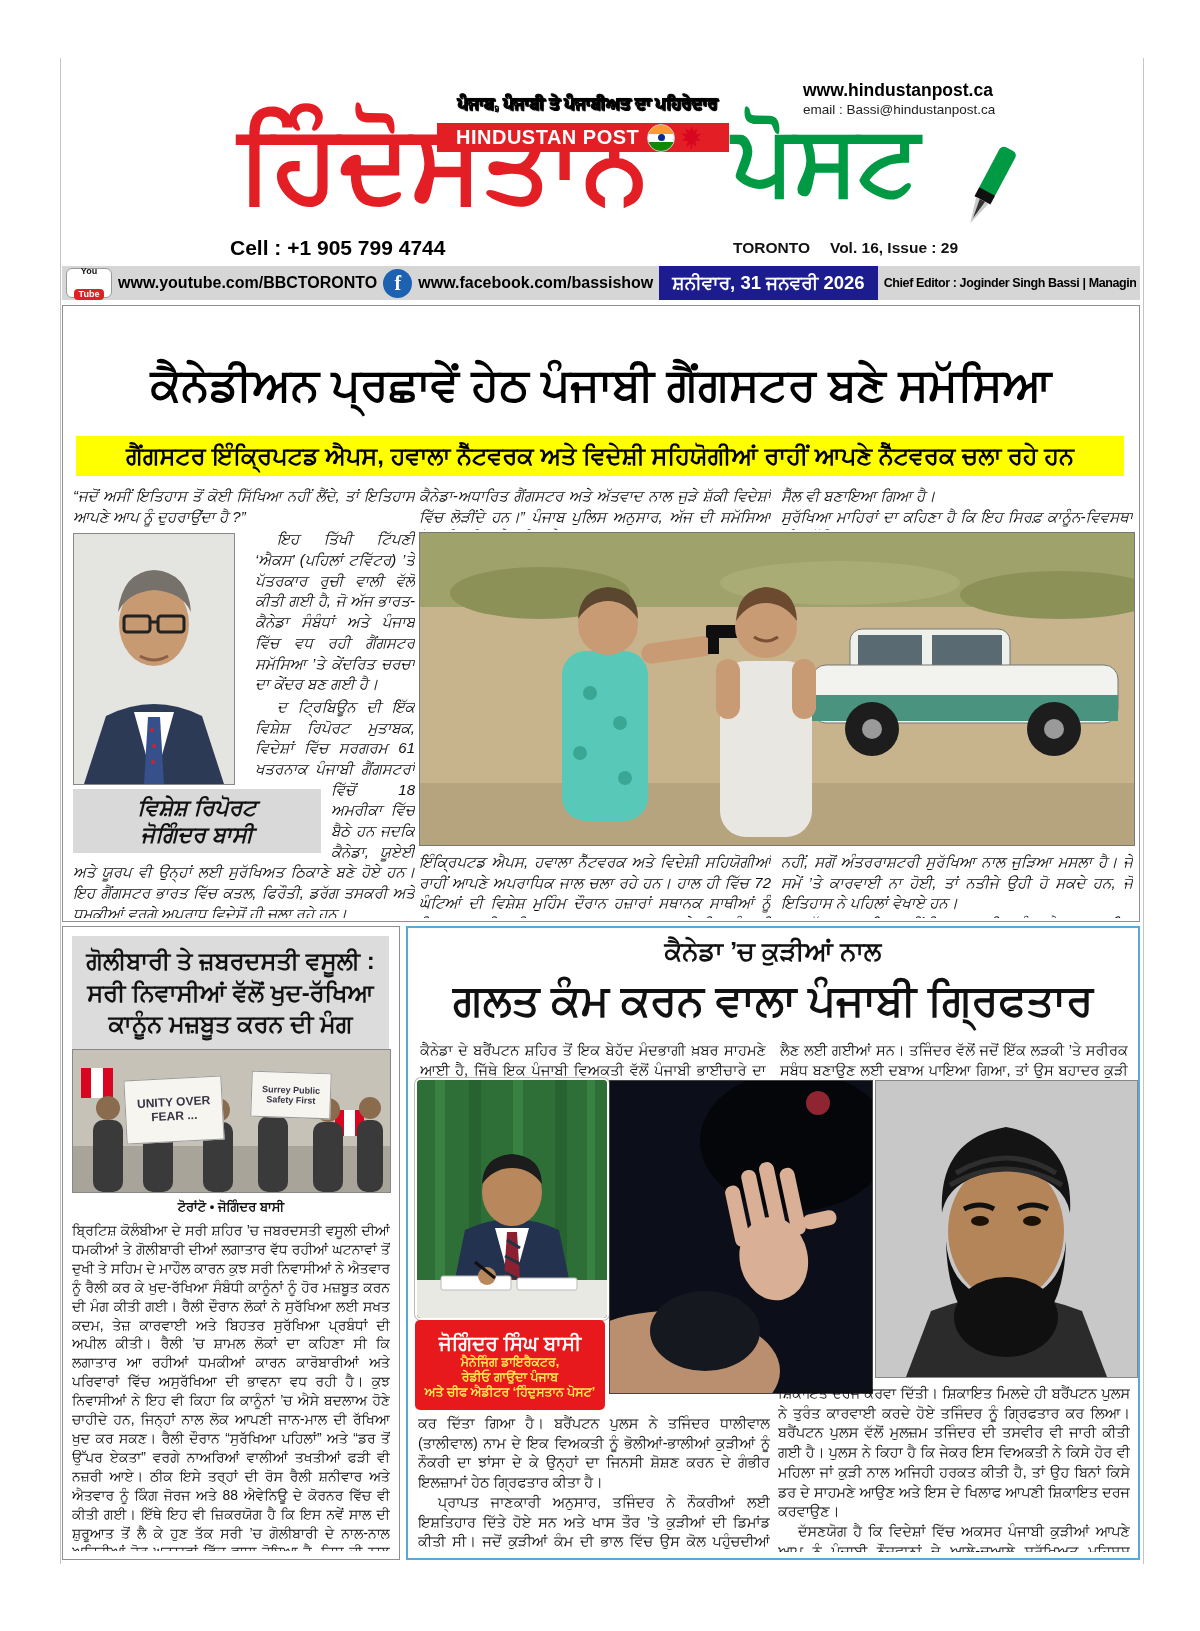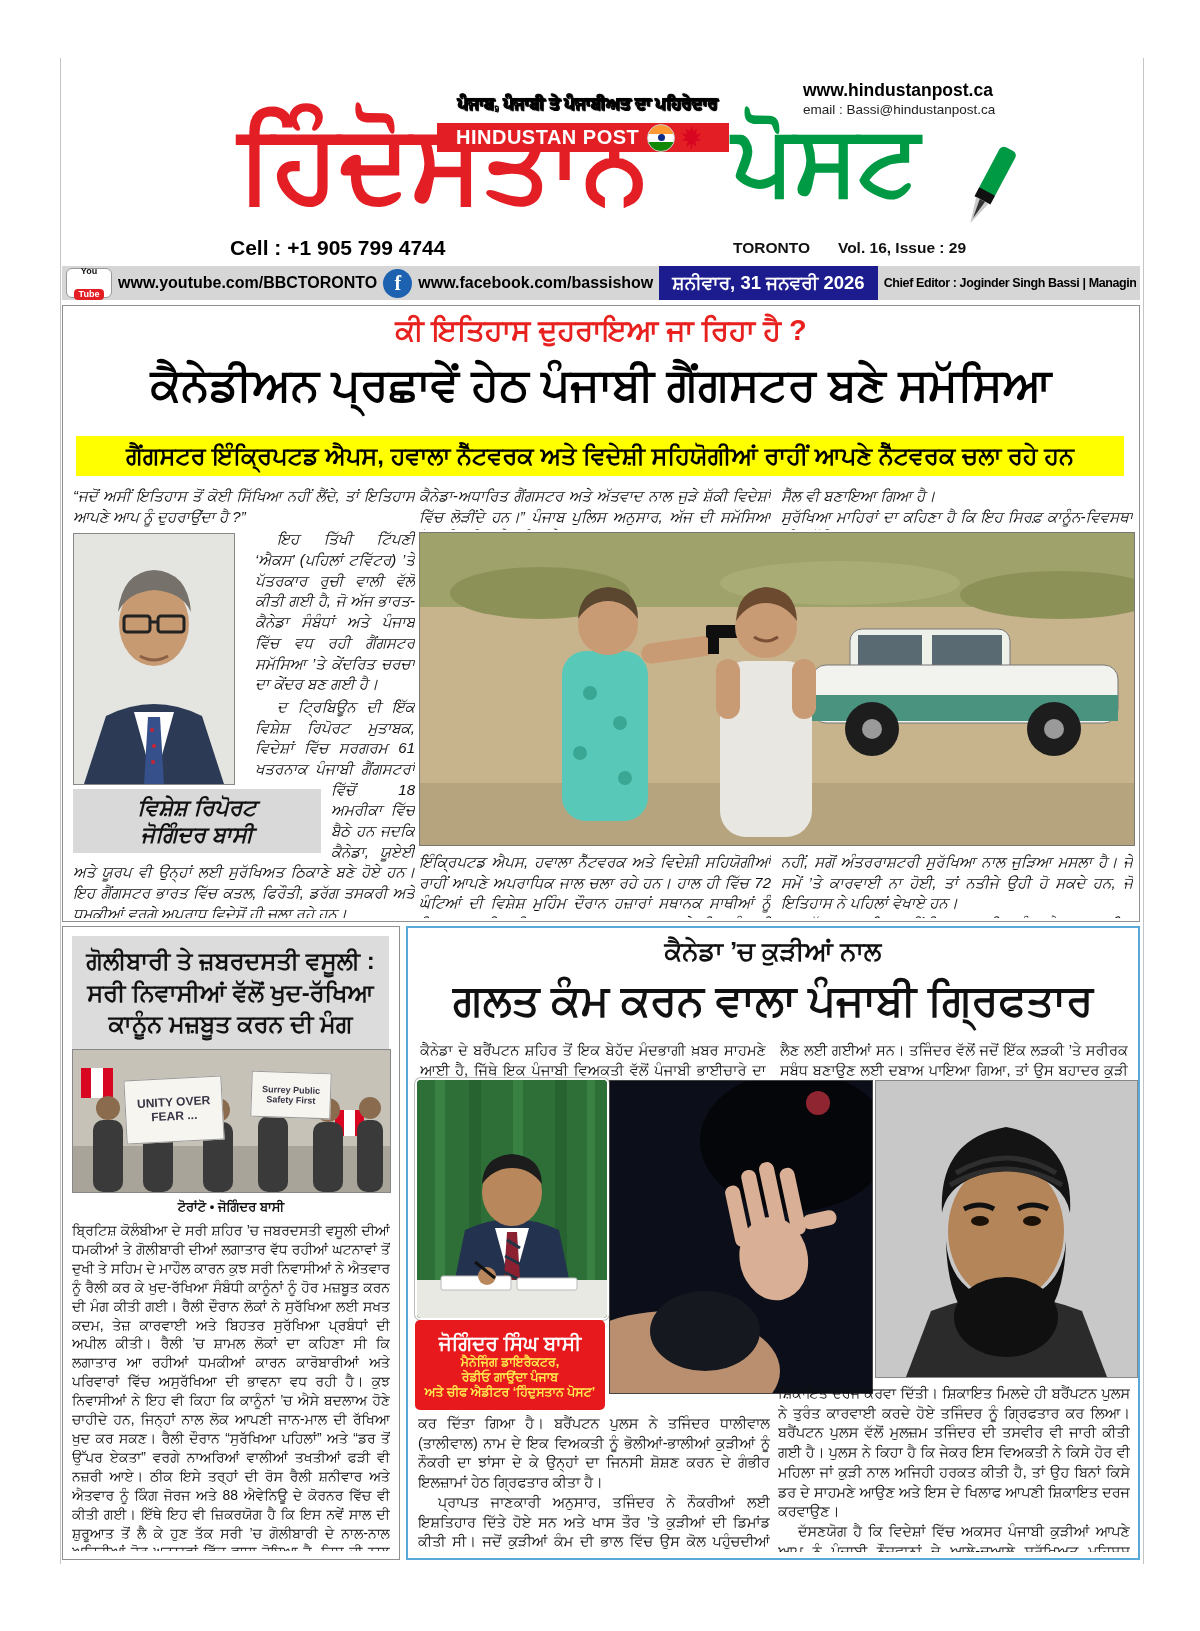--- a/index.html
+++ b/index.html
@@ -22,21 +22,21 @@
   .brandband .bb-label{color:#fff;font-weight:800;font-size:20px;letter-spacing:.5px;white-space:nowrap;margin-left:10px;}
   .india-flag{width:26px;height:26px;border-radius:50%;margin-left:8px;flex:0 0 auto;position:relative;
       background:linear-gradient(180deg,#ff9933 0 33%,#ffffff 33% 66%,#128807 66% 100%);border:1px solid #ccc;}
   .india-flag::after{content:"";position:absolute;left:50%;top:50%;width:7px;height:7px;margin:-3.5px 0 0 -3.5px;
       border-radius:50%;background:#0b2a8a;}
   .maple{width:25px;height:25px;margin-left:4px;flex:0 0 auto;}
   .mast-right{left:803px;top:80px;width:240px;}
   .mast-site{font-weight:800;font-size:17.5px;color:#000;}
   .mast-email{font-size:13.5px;color:#222;margin-top:1px;}
   .cell{left:230px;top:236px;font-size:21px;font-weight:800;color:#000;white-space:nowrap;}
-  .cityvol{left:733px;top:239px;width:260px;display:flex;gap:28px;font-weight:800;font-size:15.5px;align-items:flex-end;}
+  .cityvol{left:733px;top:239px;width:260px;display:flex;gap:20px;font-weight:800;font-size:15.5px;align-items:flex-end;}
   .pen{left:960px;top:142px;width:58px;height:92px;}
 
   
   .infobar{left:62px;top:266px;width:1078px;height:34px;background:#d6d6d6;display:flex;align-items:center;
            padding:0 4px;box-sizing:border-box;gap:6px;white-space:nowrap;overflow:hidden;}
   .yt{width:44px;height:28px;background:#fff;border-radius:6px;border:1px solid #999;display:flex;
       flex-direction:column;align-items:center;justify-content:center;line-height:1;flex:0 0 auto;}
   .yt-you{font-size:9px;font-weight:800;color:#111;}
   .yt-tube{font-size:9px;font-weight:800;color:#fff;background:#e31e24;border-radius:4px;padding:1px 5px;margin-top:13px;}
   .url{font-weight:800;font-size:16px;color:#000;}
@@ -156,21 +156,20 @@
     <span class="url">www.youtube.com/BBCTORONTO</span>
     <span class="fb">
         <span>f</span>
       </span>
     <span class="url">www.facebook.com/bassishow</span>
     <span class="datebox">ਸ਼ਨੀਵਾਰ, 31 ਜਨਵਰੀ 2026</span>
     <span class="editors">Chief Editor : Joginder Singh Bassi | Managing Editor : Gurbhej Singh Sidhu</span>
   </div>
 
   <div class="abs mainbox">
-    <div class="kicker">ਕੀ ਇਤਿਹਾਸ ਦੁਹਰਾਇਆ ਜਾ ਰਿਹਾ ਹੈ ?</div>
     <div class="headline1">ਕੈਨੇਡੀਅਨ ਪ੍ਰਛਾਵੇਂ ਹੇਠ ਪੰਜਾਬੀ ਗੈਂਗਸਟਰ ਬਣੇ ਸਮੱਸਿਆ</div>
     <div class="yellowband">ਗੈਂਗਸਟਰ ਇੰਕ੍ਰਿਪਟਡ ਐਪਸ, ਹਵਾਲਾ ਨੈੱਟਵਰਕ ਅਤੇ ਵਿਦੇਸ਼ੀ ਸਹਿਯੋਗੀਆਂ ਰਾਹੀਂ ਆਪਣੇ ਨੈੱਟਵਰਕ ਚਲਾ ਰਹੇ ਹਨ</div>
 
     <div class="abs col1 bodytxt just">
       <p class="noind">“ਜਦੋਂ ਅਸੀਂ ਇਤਿਹਾਸ ਤੋਂ ਕੋਈ ਸਿੱਖਿਆ ਨਹੀਂ ਲੈਂਦੇ, ਤਾਂ ਇਤਿਹਾਸ ਆਪਣੇ ਆਪ ਨੂੰ ਦੁਹਰਾਉਂਦਾ ਹੈ ?”</p>
       <div class="photofloat">
         <div class="ph">
           <svg viewBox="0 0 160 250" width="160" height="250">
             <rect width="160" height="250" fill="#e4e4e0"></rect>
             <path d="M10,250 L32,182 Q80,158 128,182 L150,250 Z" fill="#2c3a55"></path>

